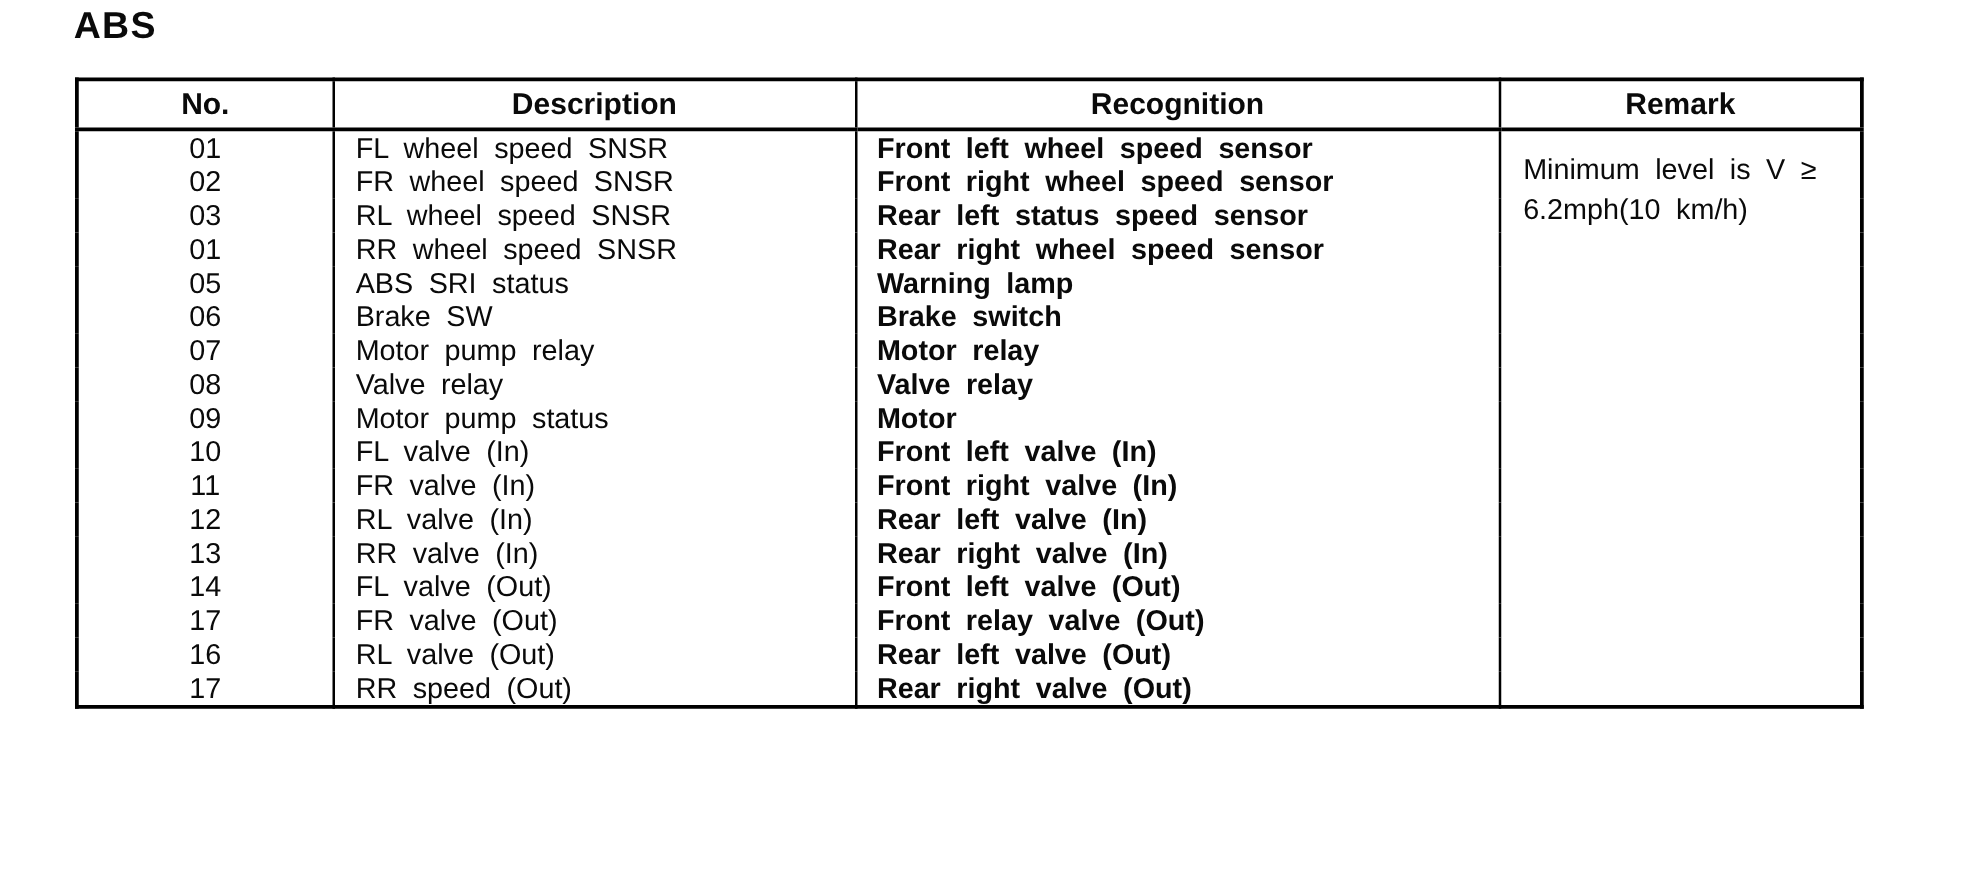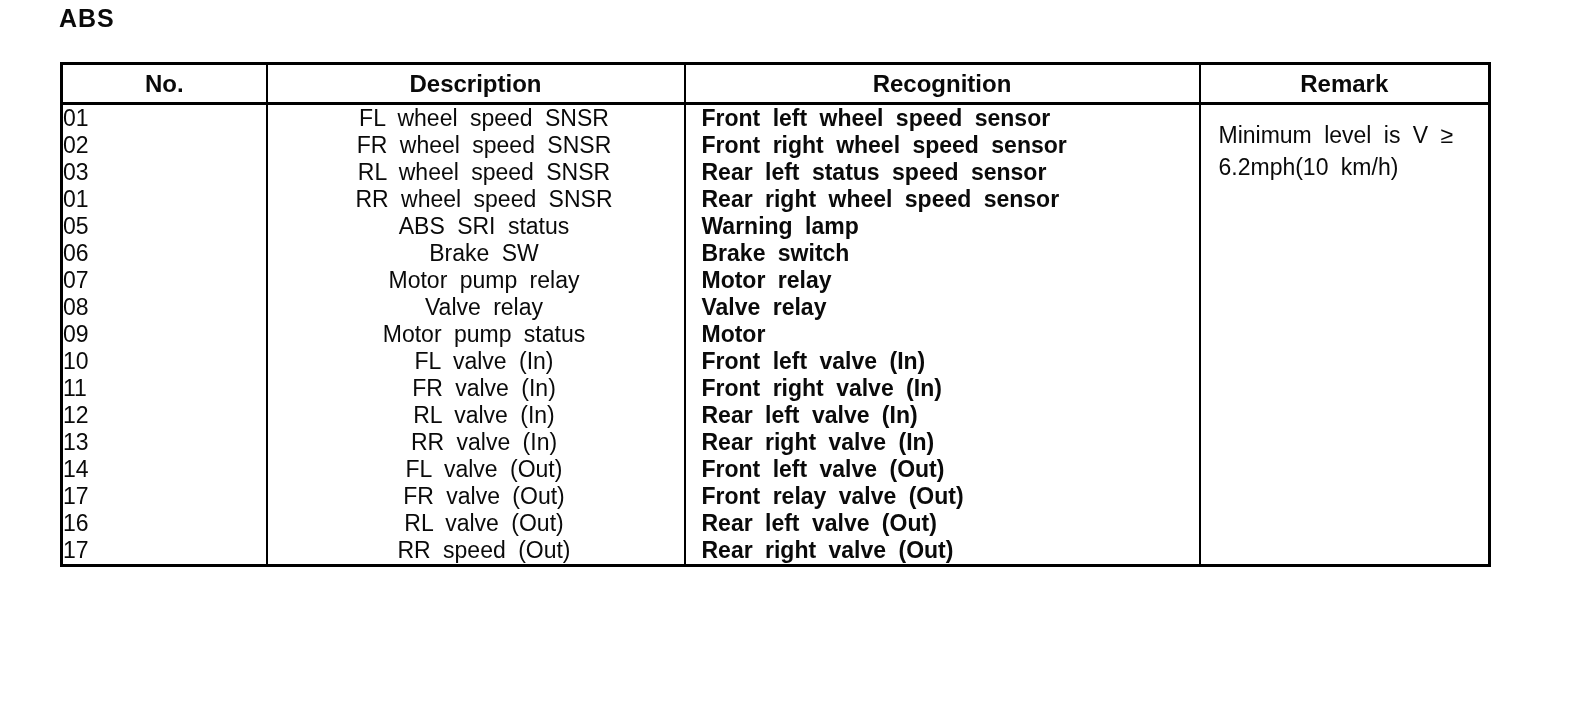--- a/index.html
+++ b/index.html
@@ -7,21 +7,21 @@
   body {
     width: 1584px; height: 716px;
     font-family: "Liberation Sans", sans-serif;
     color: #0a0a0a;
     -webkit-font-smoothing: antialiased;
   }
   .page { position: relative; width: 1584px; height: 716px; background: #fff; overflow: hidden; }
 
   .doc-title {
     position: absolute; left: 59px; top: 4px;
-    font-size: 25px; font-weight: bold; letter-spacing: 1px;
+    font-size: 30px; font-weight: bold; letter-spacing: 1px;
   }
 
   table.abs-table {
     position: absolute; left: 60px; top: 62px;
     width: 1428px; height: 457px;
     border-collapse: collapse; table-layout: fixed;
     border: 3px solid #000;
   }
   thead th {
     border-bottom: 3px solid #000;
@@ -34,22 +34,22 @@
 
   tbody td {
     font-size: 23px;
     font-weight: normal;
     word-spacing: 6px;
     padding: 0;
     vertical-align: middle;
     white-space: nowrap;
     overflow: hidden;
   }
-  td.col-no { text-align: left; }
-  td.col-description { padding-left: 17px; text-align: center; }
+  td.col-no { text-align: center; }
+  td.col-description { padding-left: 17px; }
   td.col-recognition { padding-left: 16px; font-weight: bold; }
   td.col-remark {
     vertical-align: top;
     padding: 14px 8px 0 18px;
     line-height: 32px;
     white-space: normal;
   }
 </style>
 </head>
 <body>

